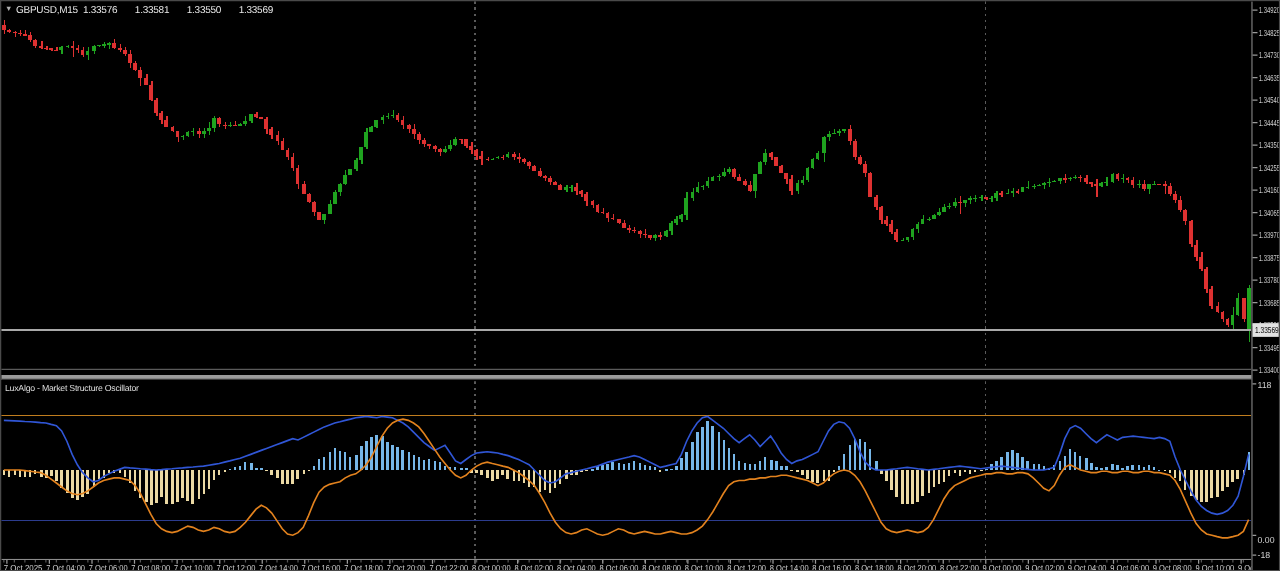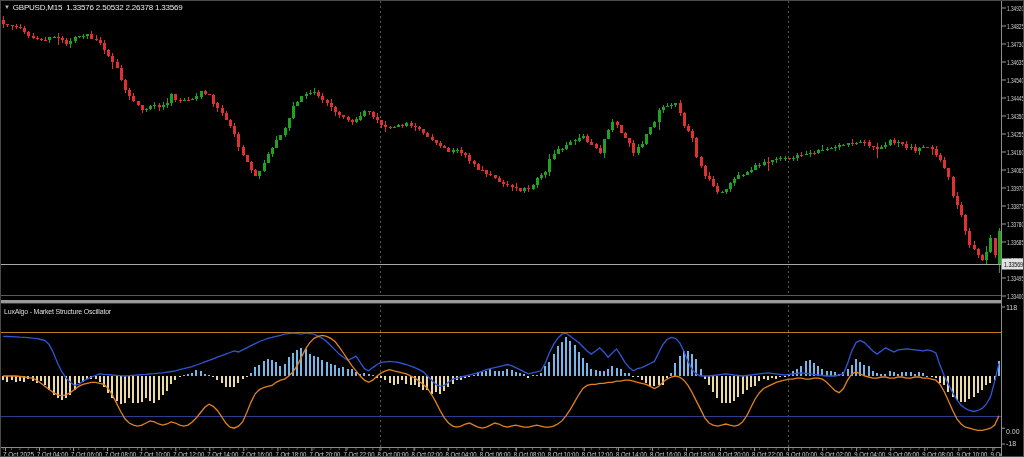--- a/index.html
+++ b/index.html
@@ -14,21 +14,21 @@
   #paxis{left:1000px;top:0;}
   #taxis{left:0;top:446px;}
   #mainbottom{position:absolute;left:0;top:294px;width:1000px;height:1px;background:#5a5a5a;}
   #sepband{position:absolute;left:0;top:299px;width:1024px;height:3px;background:#9a9a9a;border-bottom:1px solid #3a3a3a;}
   #title{
     position:absolute;left:3px;top:2px;height:12px;color:#e8e8e8;
     font-size:8px;letter-spacing:-0.2px;white-space:nowrap;z-index:5;
   }
   #title .glyph{color:#b0b0b0;font-size:6px;vertical-align:1px;margin-right:3px;}
   #title .sym{margin-right:4px;}
-  #title .q{margin-right:2px;}
+  #title .q{margin-right:14px;}
   #osctitle{
     position:absolute;left:3px;top:307px;color:#dedede;font-size:7px;
     letter-spacing:-0.2px;white-space:nowrap;z-index:5;
   }
   text{font-family:"Liberation Sans",sans-serif;}
 </style>
 </head>
 <body>
 
 <div id="win">
@@ -987,16 +987,16 @@
       <text x="887.3" y="10" font-size="7" fill="#D0D0D0" textLength="31" lengthAdjust="spacingAndGlyphs">9 Oct 06:00</text>
       <line x1="923.8" y1="1" x2="923.8" y2="4" stroke="#9A9A9A" stroke-width="1"></line>
       <text x="921.3" y="10" font-size="7" fill="#D0D0D0" textLength="31" lengthAdjust="spacingAndGlyphs">9 Oct 08:00</text>
       <line x1="957.9" y1="1" x2="957.9" y2="4" stroke="#9A9A9A" stroke-width="1"></line>
       <text x="955.4" y="10" font-size="7" fill="#D0D0D0" textLength="31" lengthAdjust="spacingAndGlyphs">9 Oct 10:00</text>
       <line x1="991.9" y1="1" x2="991.9" y2="4" stroke="#9A9A9A" stroke-width="1"></line>
       <text x="989.4" y="10" font-size="7" fill="#D0D0D0" textLength="31" lengthAdjust="spacingAndGlyphs">9 Oct 12:00</text>
     </svg>
 
   <div id="title">
-    <span class="glyph">▼</span><span class="sym">GBPUSD,M15</span><span class="q">1.33576</span><span class="q">2.50532</span><span class="q">2.26378</span><span class="q">1.33569</span>
+    <span class="glyph">▼</span><span class="sym">GBPUSD,M15</span><span class="q">1.33576</span><span class="q">1.33581</span><span class="q">1.33550</span><span class="q">1.33569</span>
   </div>
   <div id="osctitle">LuxAlgo - Market Structure Oscillator</div>
 </div>
 
 </body></html>

